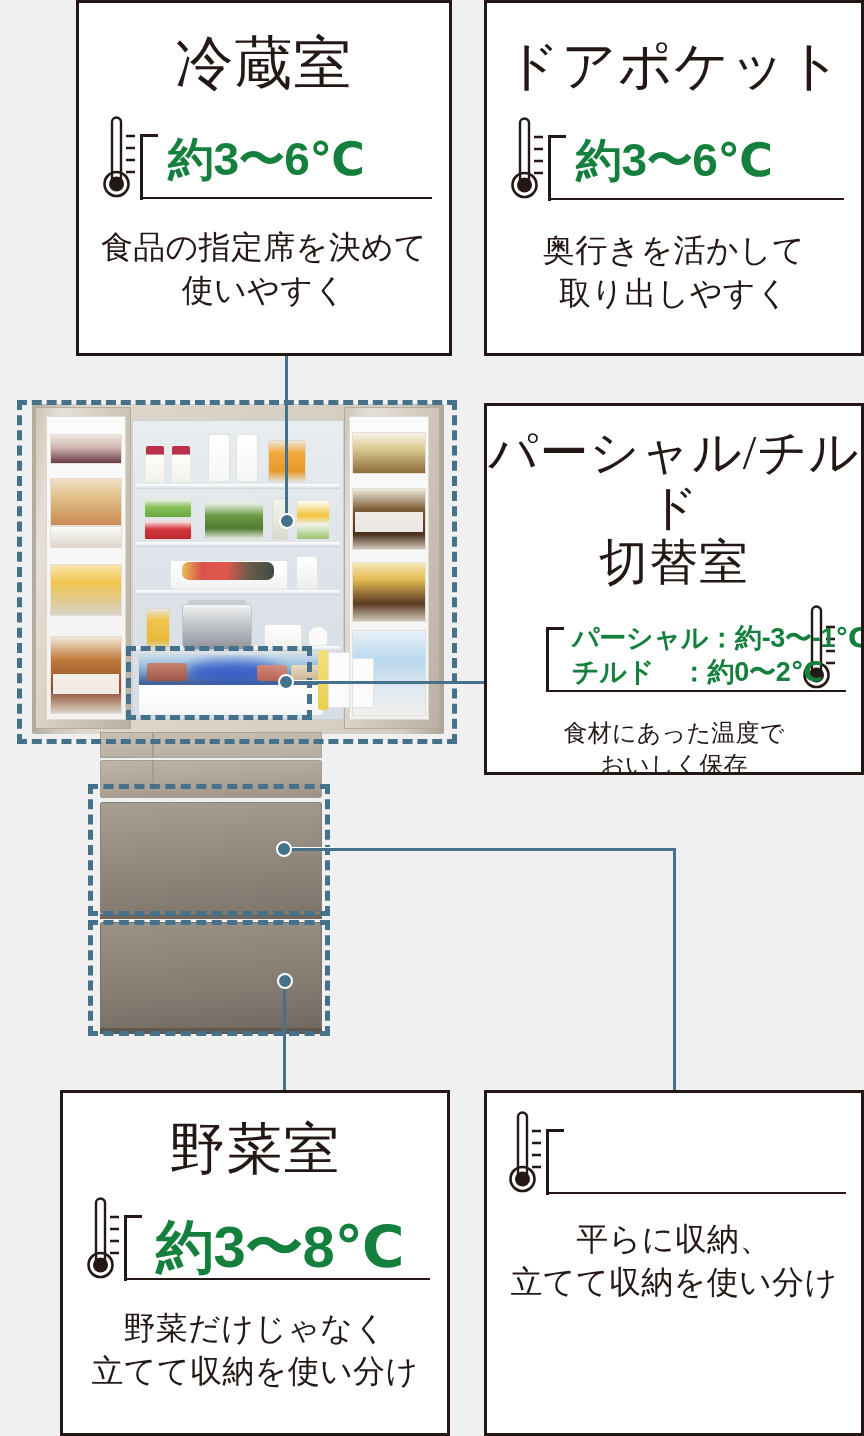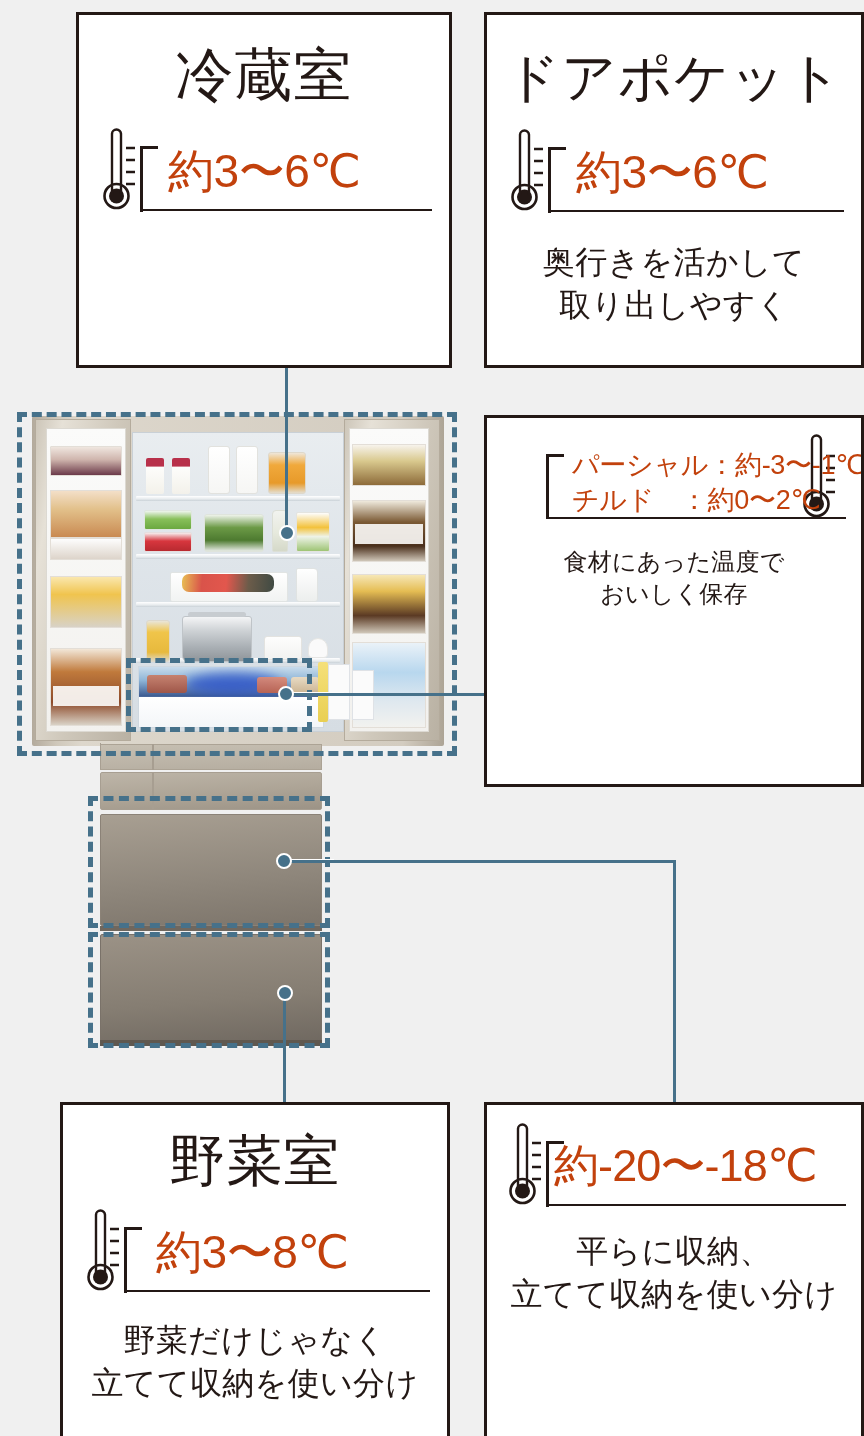--- a/index.html
+++ b/index.html
@@ -5,21 +5,21 @@
 <style>
   html,body{margin:0;padding:0;}
   body{
     width:864px;height:1436px;
     background:#f0f0f0;
     font-family:"Liberation Sans","DejaVu Sans",sans-serif;
     color:#231815;
     overflow:hidden;
     position:relative;
   }
-  #stage{position:absolute;left:0;top:0;width:864px;height:1115px;margin-top:12px;}
+  #stage{position:absolute;left:0;top:0;width:864px;height:1115px;}
 
   
   .abs{position:absolute;box-sizing:border-box;}
 
   
   .card{
     position:absolute;box-sizing:border-box;
     background:#ffffff;
     border:3px solid #231815;
     display:flex;flex-direction:column;
@@ -35,22 +35,22 @@
     line-height:1.08;
     white-space:pre-line;
   }
   .temp-row{
     display:flex;align-items:flex-end;justify-content:flex-start;
     position:relative;
   }
   .thermo{position:relative;flex:0 0 auto;}
   .temp-text{
     font-family:"Liberation Sans","DejaVu Sans",sans-serif;
-    font-weight:400;
-    color:#c2410c;
+    font-weight:700;
+    color:#15803d;
     white-space:pre-line;
     line-height:1.18;
     letter-spacing:-0.01em;
   }
   .card-desc{
     font-family:"Liberation Sans","DejaVu Sans",sans-serif;
     font-weight:400;
     color:#231815;
     text-align:center;
     white-space:pre-line;
@@ -226,20 +226,22 @@
           <circle cx="20.5" cy="68" r="7.5" fill="#231815"></circle>
           <path d="M16 58 L16 66 M25 58 L25 66" stroke="#231815" stroke-width="2.4" fill="none"></path>
           <path d="M30 20 L39 20 M30 32 L39 32 M30 44 L39 44 M30 56 L39 56" stroke="#231815" stroke-width="2.6" stroke-linecap="butt" fill="none"></path>
         </svg>
       </span>
       <span class="abs" style="left:44px;top:20px;width:3px;height:66px;background:#231815;"></span>
       <span class="abs" style="left:44px;top:20px;width:18px;height:3px;background:#231815;"></span>
       <span class="abs" style="left:44px;top:83px;width:292px;height:2px;background:#231815;"></span>
       <span class="temp-text" style="position:absolute;left:72px;top:18px;font-size:46px;">約3〜6℃</span>
     </div>
+    <div class="card-desc" style="font-size:32px;margin-top:22px;">食品の指定席を決めて
+使いやすく</div>
   </div>
 
   <div class="card" style="left:484px;top:0px;width:380px;height:356px;">
     <div class="card-title" style="font-size:54px;margin-top:34px;">ドアポケット</div>
     <div class="temp-row" style="margin-top:20px;width:340px;height:90px;">
       <span class="thermo" style="width:50px;height:88px;">
         <svg width="50" height="88" viewBox="0 0 50 88" aria-hidden="true">
           <path d="M16 6 L16 56" stroke="#231815" stroke-width="2.4" fill="none" stroke-linecap="round"></path>
           <path d="M25 6 L25 56" stroke="#231815" stroke-width="2.4" fill="none" stroke-linecap="round"></path>
           <path d="M16 6 A4.5 4.5 0 0 1 25 6" stroke="#231815" stroke-width="2.4" fill="none"></path>
@@ -252,20 +254,22 @@
       <span class="abs" style="left:44px;top:20px;width:3px;height:66px;background:#231815;"></span>
       <span class="abs" style="left:44px;top:20px;width:18px;height:3px;background:#231815;"></span>
       <span class="abs" style="left:44px;top:83px;width:296px;height:2px;background:#231815;"></span>
       <span class="temp-text" style="position:absolute;left:72px;top:18px;font-size:46px;">約3〜6℃</span>
     </div>
     <div class="card-desc" style="font-size:32px;margin-top:24px;">奥行きを活かして
 取り出しやすく</div>
   </div>
 
   <div class="card" style="left:484px;top:403px;width:380px;height:372px;">
+    <div class="card-title" style="font-size:49px;margin-top:20px;line-height:1.12;">パーシャル/チルド
+切替室</div>
     <div class="temp-row" style="margin-top:14px;width:344px;height:92px;justify-content:flex-end;">
       <span class="thermo" style="width:50px;height:90px;">
         <svg width="50" height="90" viewBox="0 0 50 90" aria-hidden="true">
           <path d="M16 6 L16 58" stroke="#231815" stroke-width="2.4" fill="none" stroke-linecap="round"></path>
           <path d="M25 6 L25 58" stroke="#231815" stroke-width="2.4" fill="none" stroke-linecap="round"></path>
           <path d="M16 6 A4.5 4.5 0 0 1 25 6" stroke="#231815" stroke-width="2.4" fill="none"></path>
           <circle cx="20.5" cy="70" r="12" stroke="#231815" stroke-width="2.6" fill="#ffffff"></circle>
           <circle cx="20.5" cy="70" r="7.5" fill="#231815"></circle>
           <path d="M16 60 L16 68 M25 60 L25 68" stroke="#231815" stroke-width="2.4" fill="none"></path>
           <path d="M30 22 L39 22 M30 34 L39 34 M30 46 L39 46 M30 58 L39 58" stroke="#231815" stroke-width="2.6" fill="none"></path>
@@ -291,21 +295,21 @@
           <path d="M16 6 A4.5 4.5 0 0 1 25 6" stroke="#231815" stroke-width="2.4" fill="none"></path>
           <circle cx="20.5" cy="68" r="12" stroke="#231815" stroke-width="2.6" fill="#ffffff"></circle>
           <circle cx="20.5" cy="68" r="7.5" fill="#231815"></circle>
           <path d="M16 58 L16 66 M25 58 L25 66" stroke="#231815" stroke-width="2.4" fill="none"></path>
           <path d="M30 20 L39 20 M30 32 L39 32 M30 44 L39 44 M30 56 L39 56" stroke="#231815" stroke-width="2.6" fill="none"></path>
         </svg>
       </span>
       <span class="abs" style="left:44px;top:20px;width:3px;height:66px;background:#231815;"></span>
       <span class="abs" style="left:44px;top:20px;width:18px;height:3px;background:#231815;"></span>
       <span class="abs" style="left:44px;top:83px;width:306px;height:2px;background:#231815;"></span>
-      <span class="temp-text" style="position:absolute;left:76px;top:18px;font-size:46px;">約3〜8℃</span>
+      <span class="temp-text" style="position:absolute;left:76px;top:18px;font-size:58px;">約3〜8℃</span>
     </div>
     <div class="card-desc" style="font-size:32px;margin-top:22px;">野菜だけじゃなく
 立てて収納を使い分け</div>
   </div>
 
   <div class="card" style="left:484px;top:1090px;width:380px;height:346px;">
     <div class="temp-row" style="margin-top:16px;width:344px;height:90px;">
       <span class="thermo" style="width:50px;height:88px;">
         <svg width="50" height="88" viewBox="0 0 50 88" aria-hidden="true">
           <path d="M16 6 L16 56" stroke="#231815" stroke-width="2.4" fill="none" stroke-linecap="round"></path>
@@ -313,19 +317,18 @@
           <path d="M16 6 A4.5 4.5 0 0 1 25 6" stroke="#231815" stroke-width="2.4" fill="none"></path>
           <circle cx="20.5" cy="68" r="12" stroke="#231815" stroke-width="2.6" fill="#ffffff"></circle>
           <circle cx="20.5" cy="68" r="7.5" fill="#231815"></circle>
           <path d="M16 58 L16 66 M25 58 L25 66" stroke="#231815" stroke-width="2.4" fill="none"></path>
           <path d="M30 20 L39 20 M30 32 L39 32 M30 44 L39 44 M30 56 L39 56" stroke="#231815" stroke-width="2.6" fill="none"></path>
         </svg>
       </span>
       <span class="abs" style="left:44px;top:20px;width:3px;height:66px;background:#231815;"></span>
       <span class="abs" style="left:44px;top:20px;width:18px;height:3px;background:#231815;"></span>
       <span class="abs" style="left:44px;top:83px;width:300px;height:2px;background:#231815;"></span>
-      <span class="temp-text" style="position:absolute;left:52px;top:18px;font-size:45px;letter-spacing:-0.02em;">約-20〜-18℃</span>
     </div>
     <div class="card-desc" style="font-size:32px;margin-top:22px;font-family:Liberation Mono, monospace;">平らに収納、
 立てて収納を使い分け</div>
   </div>
 
 </div>
 
 </body></html>

